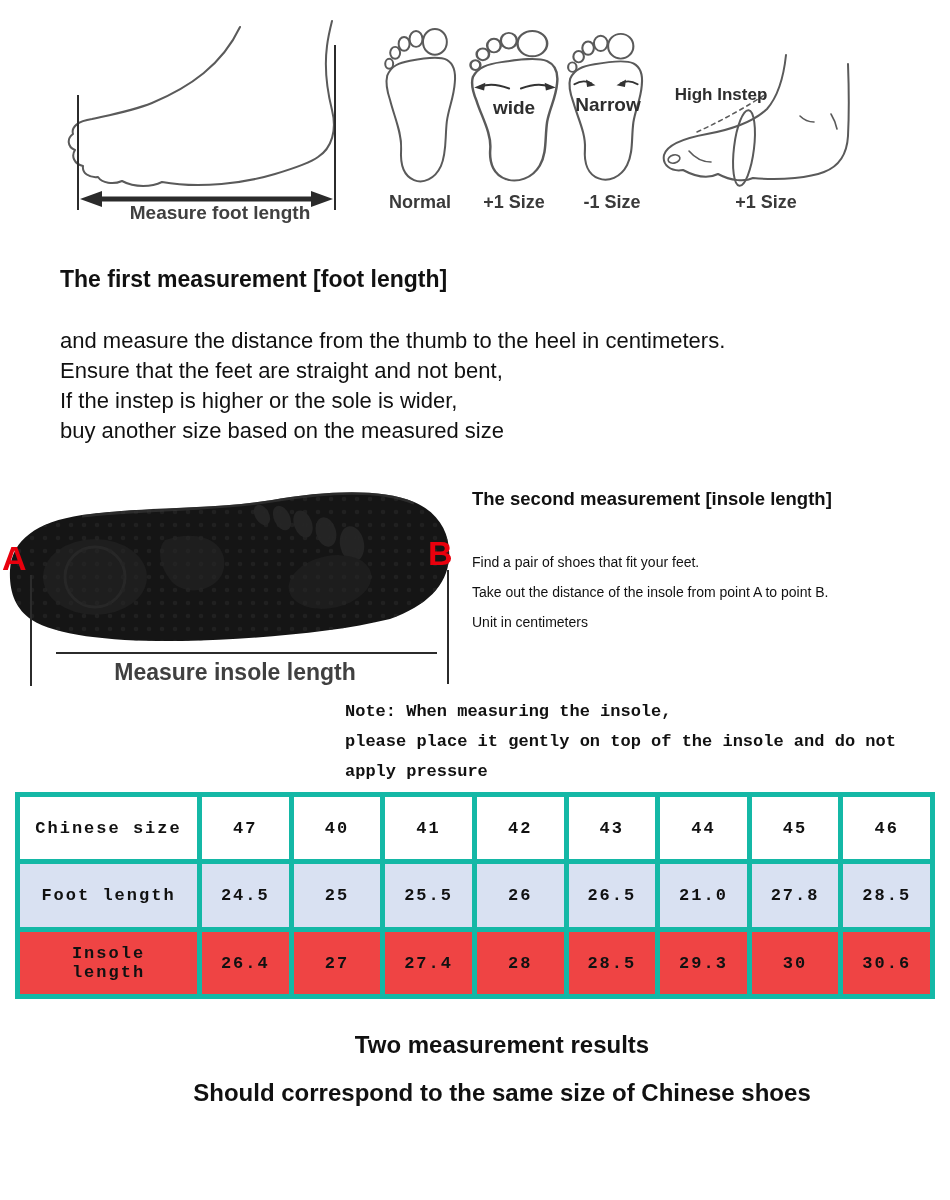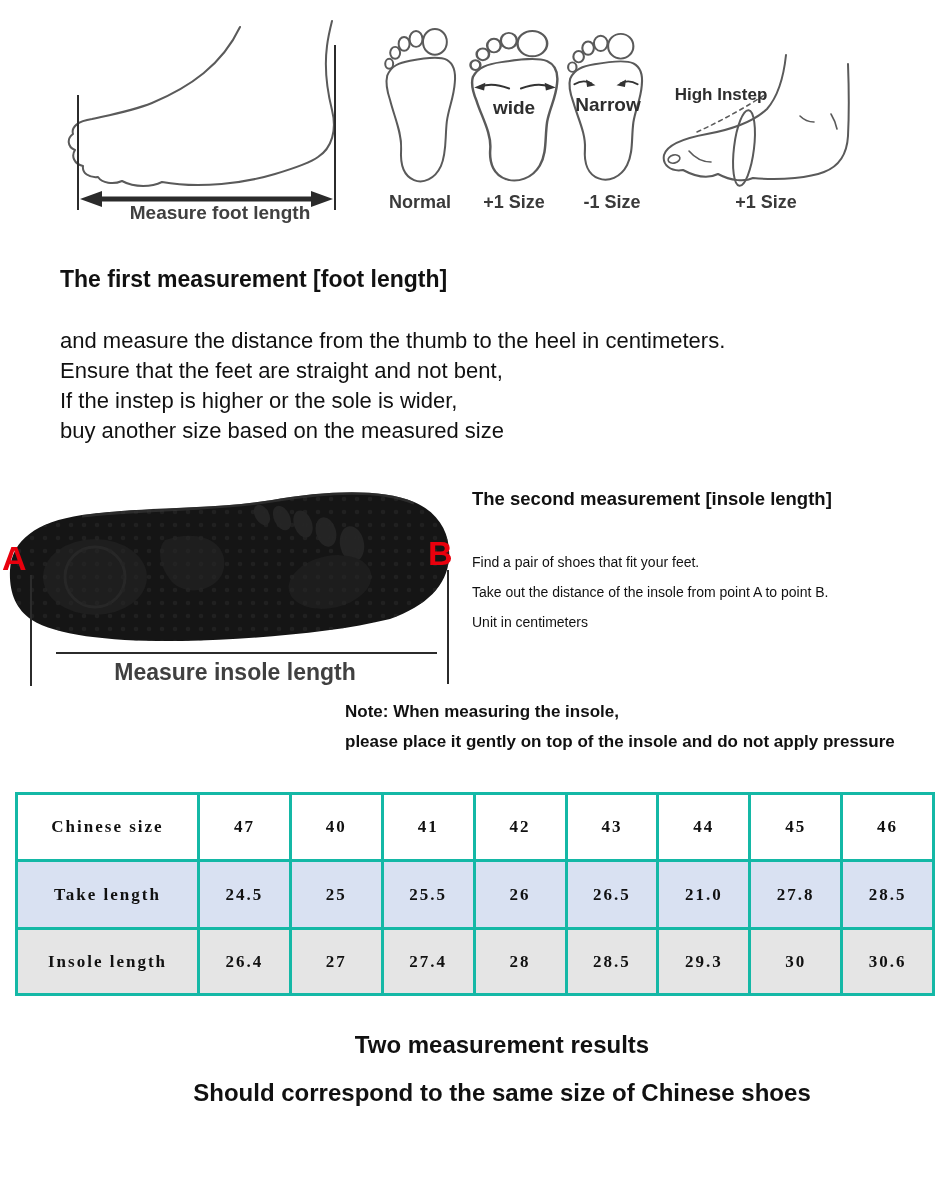--- a/index.html
+++ b/index.html
@@ -19,34 +19,34 @@
 
   .caption{font-size:18px;font-weight:600;color:#3a3a3a;text-align:center;}
   .annotation{font-weight:600;color:#2e2e2e;text-align:center;}
 
   .fm-title{font-size:23px;font-weight:600;color:#111;}
   .fm-lines{margin-top:33px;font-size:22px;font-weight:500;line-height:30px;color:#111;}
 
   .sm-title{font-size:18.5px;font-weight:600;color:#111;}
   .sm-lines{margin-top:37px;font-size:14px;font-weight:500;line-height:30px;color:#111;}
 
-  .note{font-family:Liberation Sans, sans-serif;font-weight:700;font-size:17px;line-height:30px;color:#111;}
+  .note{font-family:Liberation Mono, monospace;font-weight:700;font-size:17px;line-height:30px;color:#111;}
 
   .measure-label{font-weight:600;color:#404040;text-align:center;}
   .point-label{font-size:34px;font-weight:700;color:#e8000d;line-height:1;}
 
   table.size-table{
     border-collapse:collapse;table-layout:fixed;width:920px;
     font-family:"Liberation Mono","DejaVu Sans Mono",monospace;
     font-weight:700;font-size:17px;letter-spacing:2px;color:#111;text-align:center;
   }
-  table.size-table td{border:3px solid #14b8a6;padding:12px;font-family:Liberation Serif, serif;}
+  table.size-table td{border:5px solid #14b8a6;padding:12px;}
   tr.row-head{height:67px;background:#ffffff;}
   tr.row-foot{height:68px;background:#d9e1f2;}
-  tr.row-insole{height:66px;background:#e5e5e5;}
+  tr.row-insole{height:66px;background:#ef4444;}
 
   .footer-line{font-size:24px;font-weight:600;color:#111;text-align:center;width:910px;left:47px;}
 </style>
 </head>
 <body>
 
 <div class="canvas">
 
   <svg class="abs" style="left:40px;top:15px;" width="310" height="195" viewBox="0 0 310 195">
     <path class="sketch" d="M 200,12 C 182,50 150,72 112,88 C 92,96 70,100 52,104
@@ -204,21 +204,21 @@
       <td>47</td>
       <td>40</td>
       <td>41</td>
       <td>42</td>
       <td>43</td>
       <td>44</td>
       <td>45</td>
       <td>46</td>
     </tr>
     <tr class="row-foot">
-      <td>Take length</td>
+      <td>Foot length</td>
       <td>24.5</td>
       <td>25</td>
       <td>25.5</td>
       <td>26</td>
       <td>26.5</td>
       <td>21.0</td>
       <td>27.8</td>
       <td>28.5</td>
     </tr>
     <tr class="row-insole">

